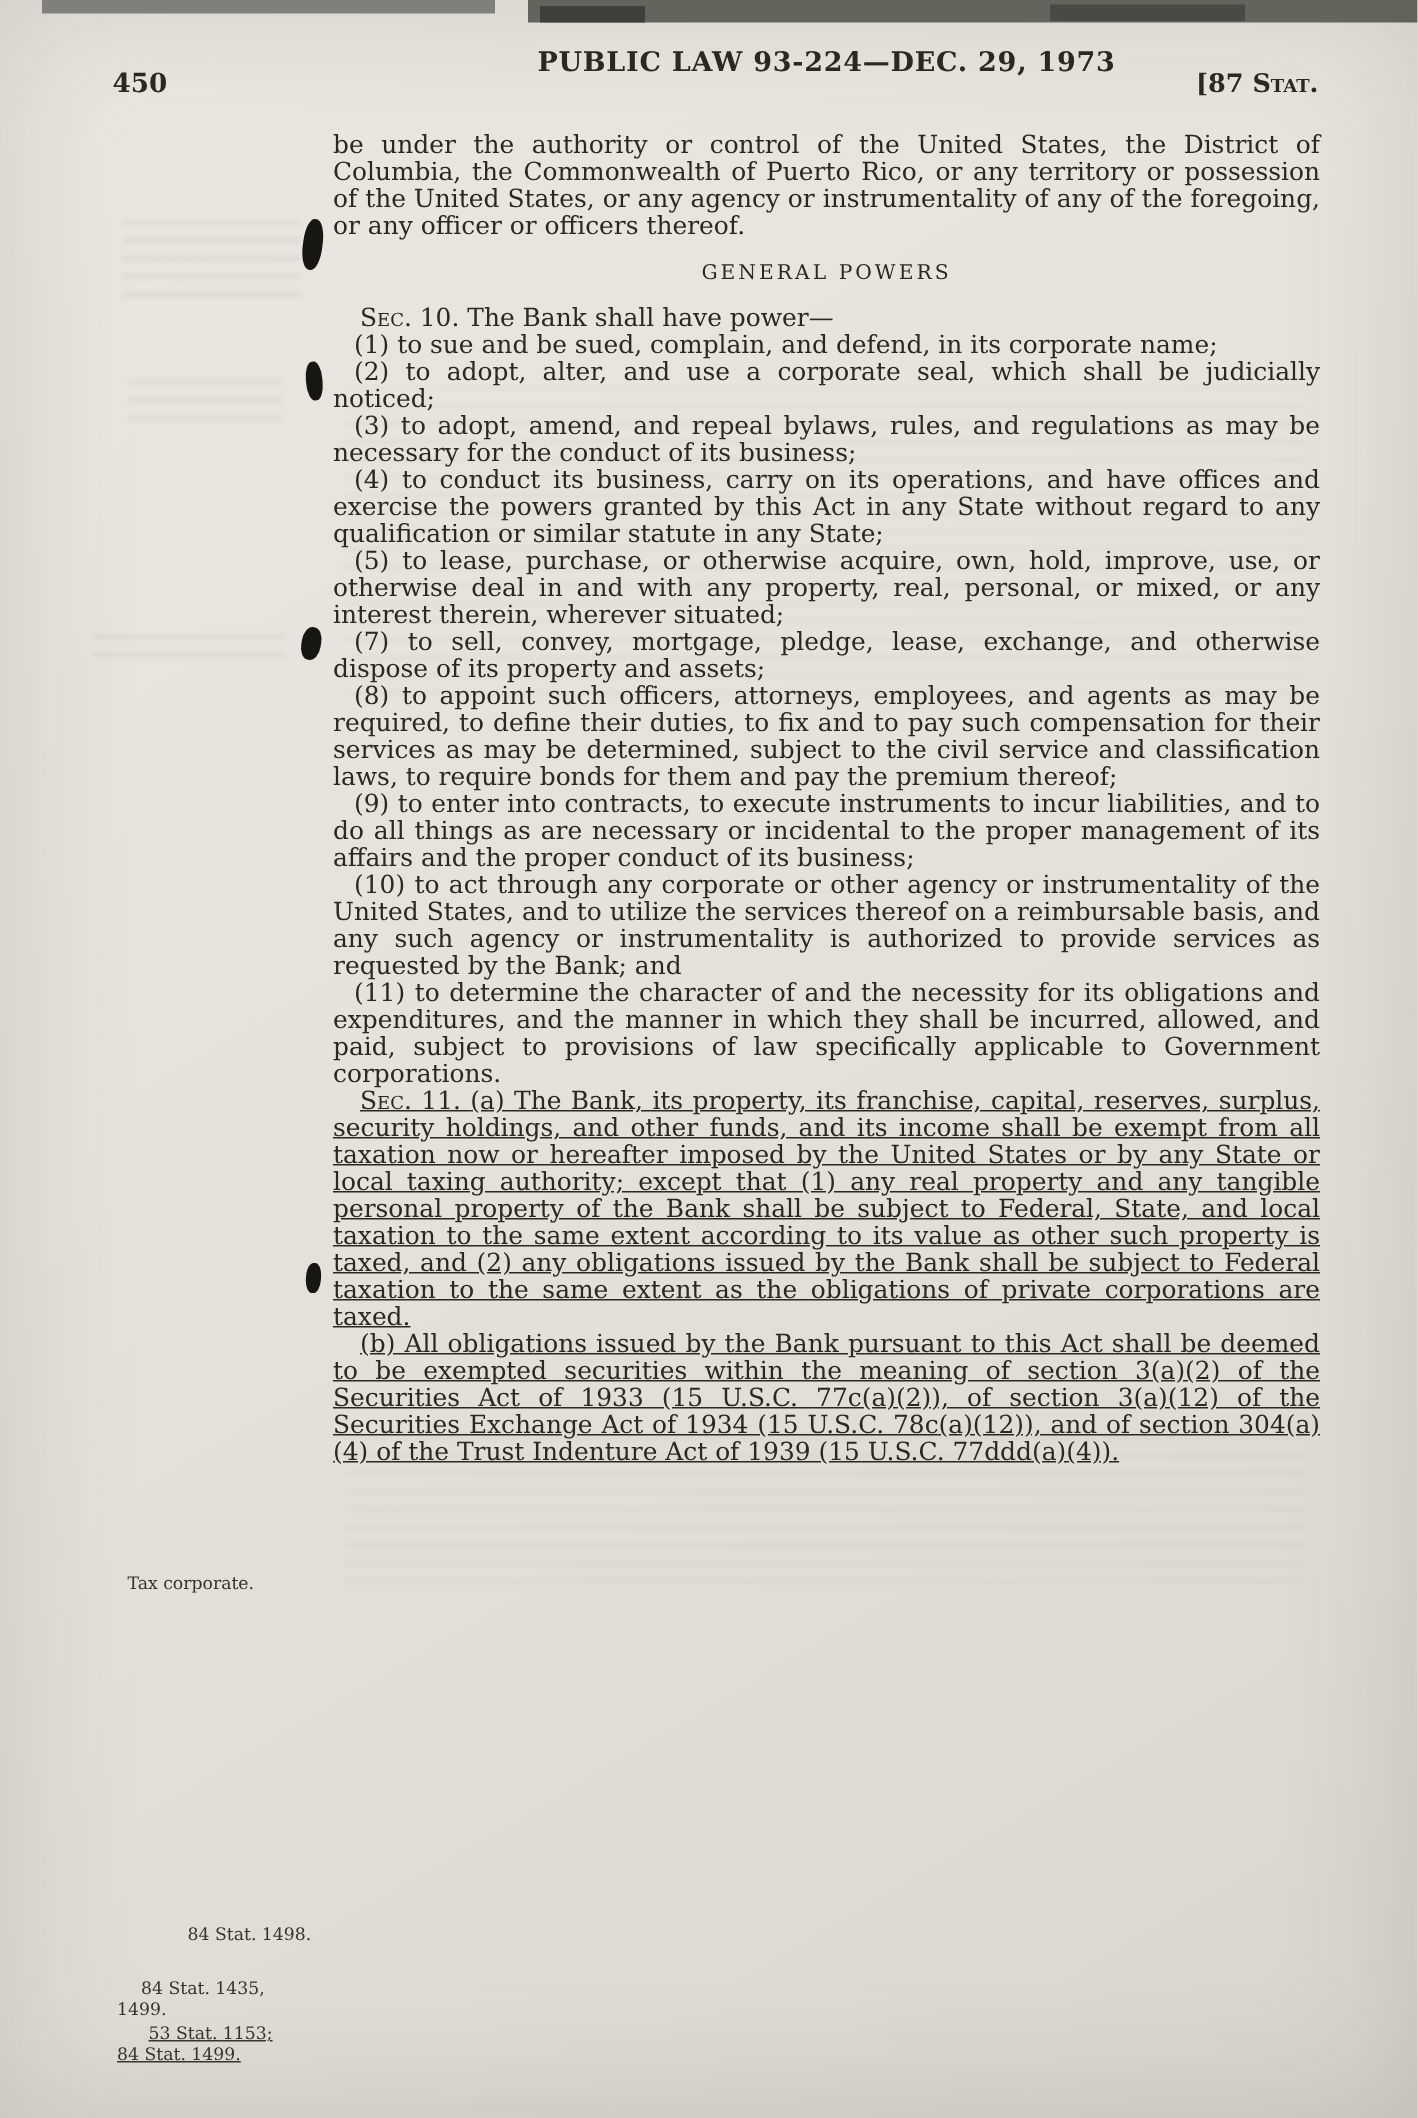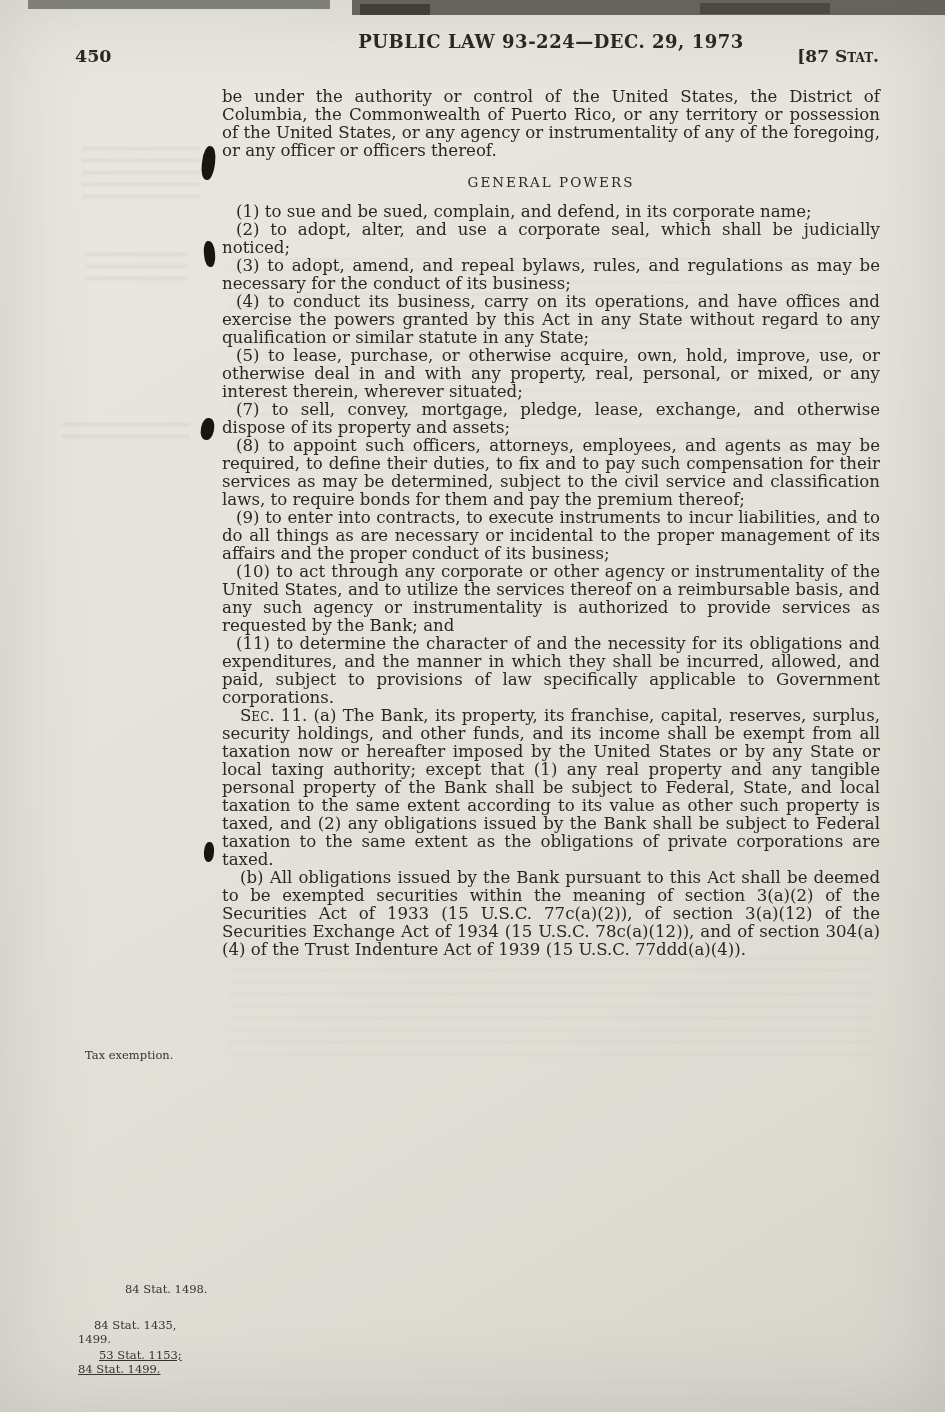--- a/index.html
+++ b/index.html
@@ -43,21 +43,21 @@
   .sc { font-variant: small-caps; }
 
   .column { position:absolute; left:222px; top:88px; width:658px;
             font-size:16.6px; line-height:18px; text-align:justify; }
   .column p { margin:0; }
   .intro { text-indent:0; }
   .crosshead { margin:13px 0 12px; font-size:13.5px; font-weight:normal; letter-spacing:2px;
                text-align:center; }
   .lead { text-indent:18px; }
   .item { margin:0 0 2px 18px; text-indent:14px; }
-  .para { text-indent:18px; margin-top:2px; }
+  .para { text-indent:18px; margin-top:2px;text-decoration:underline; }
 
   .margin-note { position:absolute; font-size:11.5px; line-height:14px; color:#38332c;
                  text-align:left; }
   .note-tax { left:85px; top:1048px; }
   .note-1498 { left:93px; top:1282px;margin-left:32px; }
   .note-1435 { left:78px; top:1318px; width:120px; }
   .note-1435 .l1 { padding-left:16px; display:block; }
   .note-1435 .l2 { display:block; }
   .note-1153 { left:78px; top:1348px; width:125px;text-decoration:underline; }
   .note-1153 .l1 { padding-left:21px; display:block; }
@@ -85,40 +85,41 @@
   <span class="hdr-num ink">450</span>
   <span class="hdr-title ink">PUBLIC LAW 93-224—DEC. 29, 1973</span>
   <span class="hdr-stat ink sc">[87 Stat.</span>
 
   <div class="column ink">
 
     <p class="intro">be under the authority or control of the United States, the District of Columbia, the Commonwealth of Puerto Rico, or any territory or possession of the United States, or any agency or instrumentality of any of the foregoing, or any officer or officers thereof.</p>
 
     <h4 class="crosshead">GENERAL POWERS</h4>
 
+    <p class="lead"><span class="sc">Sec. 10.</span> <span>The Bank shall have power—</span></p>
 
     <p class="item">(1) to sue and be sued, complain, and defend, in its corporate name;</p>
     <p class="item">(2) to adopt, alter, and use a corporate seal, which shall be judicially noticed;</p>
     <p class="item">(3) to adopt, amend, and repeal bylaws, rules, and regulations as may be necessary for the conduct of its business;</p>
     <p class="item">(4) to conduct its business, carry on its operations, and have offices and exercise the powers granted by this Act in any State without regard to any qualification or similar statute in any State;</p>
     <p class="item">(5) to lease, purchase, or otherwise acquire, own, hold, improve, use, or otherwise deal in and with any property, real, personal, or mixed, or any interest therein, wherever situated;</p>
     <p class="item">(7) to sell, convey, mortgage, pledge, lease, exchange, and otherwise dispose of its property and assets;</p>
     <p class="item">(8) to appoint such officers, attorneys, employees, and agents as may be required, to define their duties, to fix and to pay such compensation for their services as may be determined, subject to the civil service and classification laws, to require bonds for them and pay the premium thereof;</p>
     <p class="item">(9) to enter into contracts, to execute instruments to incur liabilities, and to do all things as are necessary or incidental to the proper management of its affairs and the proper conduct of its business;</p>
     <p class="item">(10) to act through any corporate or other agency or instrumentality of the United States, and to utilize the services thereof on a reimbursable basis, and any such agency or instrumentality is authorized to provide services as requested by the Bank; and</p>
     <p class="item">(11) to determine the character of and the necessity for its obligations and expenditures, and the manner in which they shall be incurred, allowed, and paid, subject to provisions of law specifically applicable to Government corporations.</p>
 
 
     <p class="para"><span class="sc">Sec. 11.</span> <span>(a) The Bank, its property, its franchise, capital, reserves, surplus, security holdings, and other funds, and its income shall be exempt from all taxation now or hereafter imposed by the United States or by any State or local taxing authority; except that (1) any real property and any tangible personal property of the Bank shall be subject to Federal, State, and local taxation to the same extent according to its value as other such property is taxed, and (2) any obligations issued by the Bank shall be subject to Federal taxation to the same extent as the obligations of private corporations are taxed.</span></p>
 
     <p class="para">(b) All obligations issued by the Bank pursuant to this Act shall be deemed to be exempted securities within the meaning of section 3(a)(2) of the Securities Act of 1933 (15 U.S.C. 77c(a)(2)), of section 3(a)(12) of the Securities Exchange Act of 1934 (15 U.S.C. 78c(a)(12)), and of section 304(a)(4) of the Trust Indenture Act of 1939 (15 U.S.C. 77ddd(a)(4)).</p>
 
   </div>
 
-  <span class="margin-note note-tax">Tax exemption.</span>
+  <span class="margin-note note-tax">Tax corporate.</span>
   <span class="margin-note note-1498">84 Stat. 1498.</span>
   <span class="margin-note note-1435">
       <span class="l1">84 Stat. 1435,</span>
       <span class="l2">1499.</span>
     </span>
   <span class="margin-note note-1153">
       <span class="l1">53 Stat. 1153;</span>
       <span class="l2">84 Stat. 1499.</span>
     </span>
 

